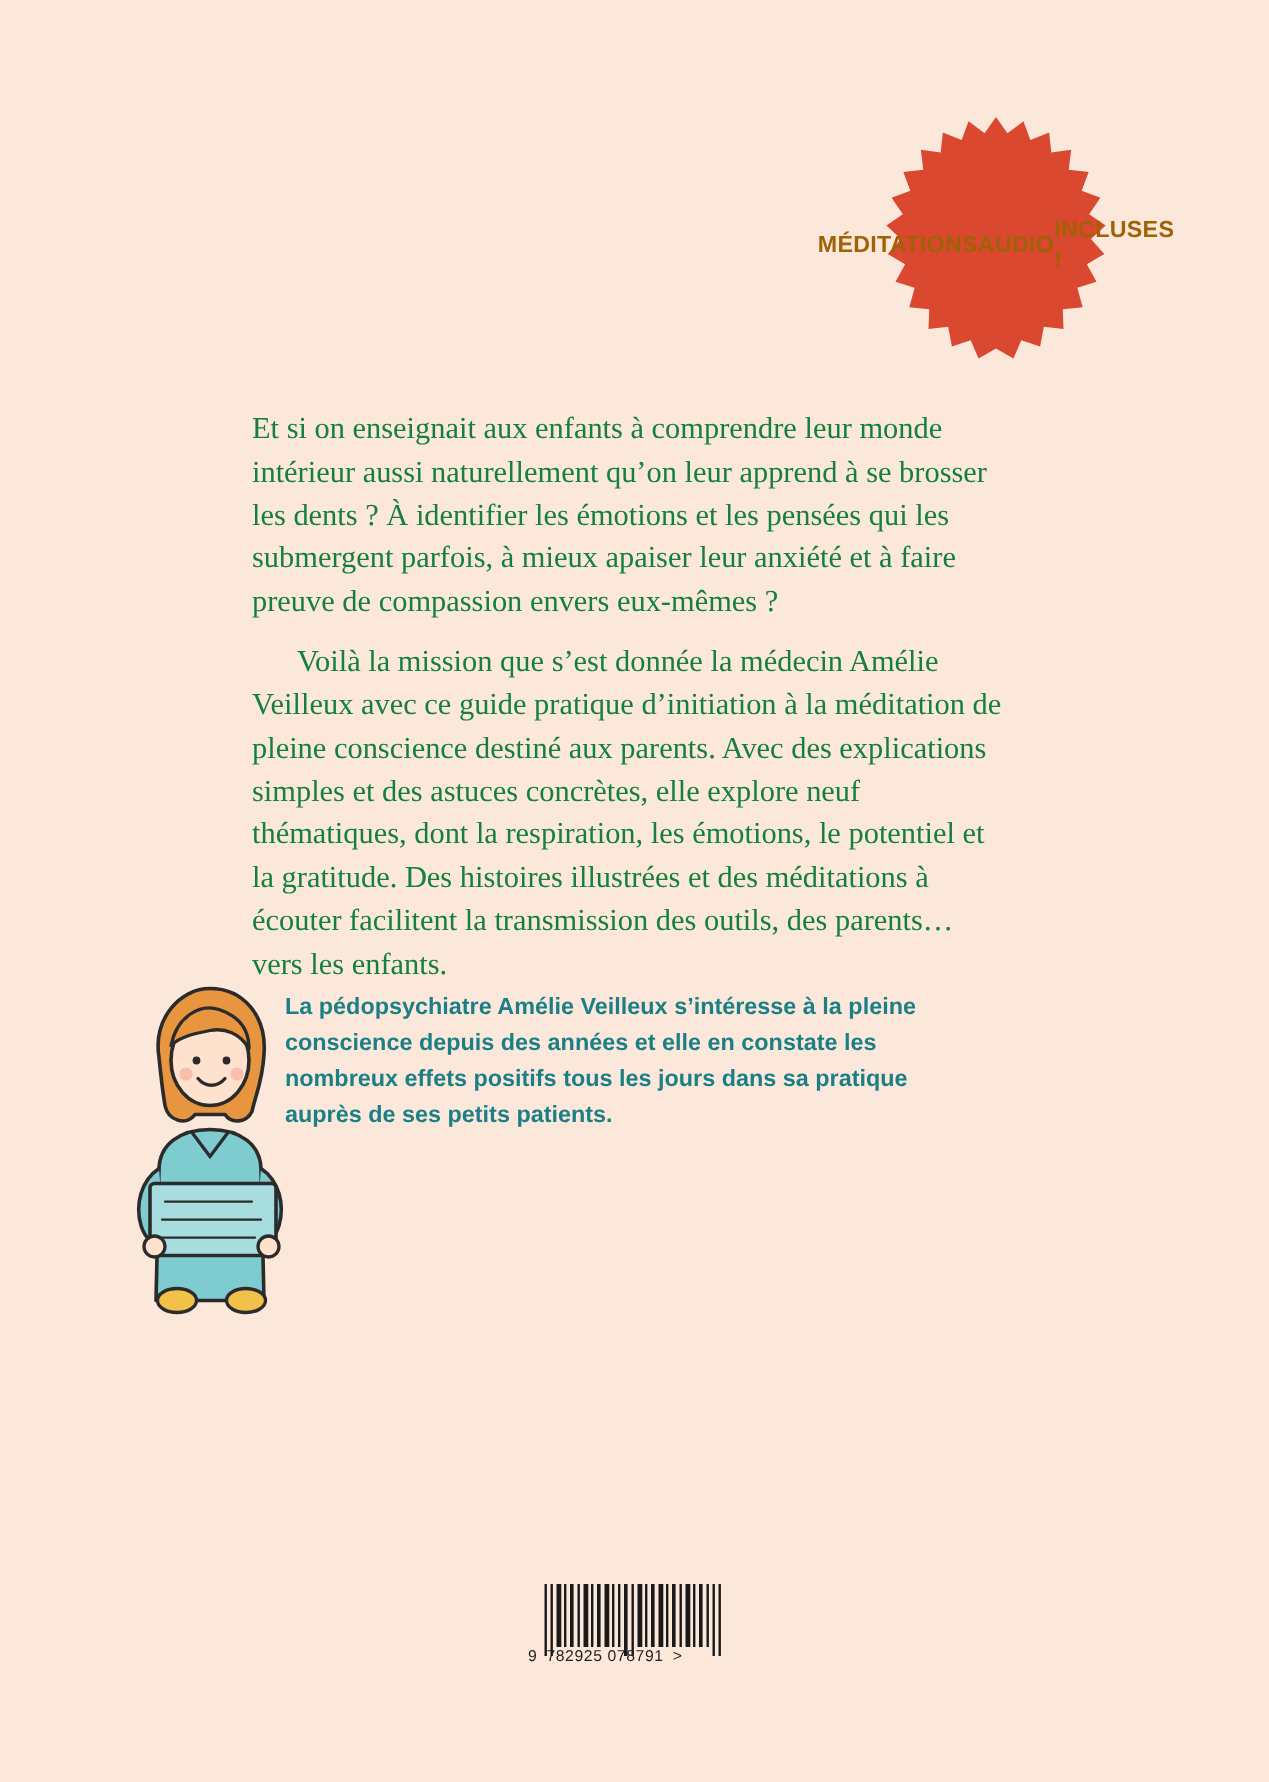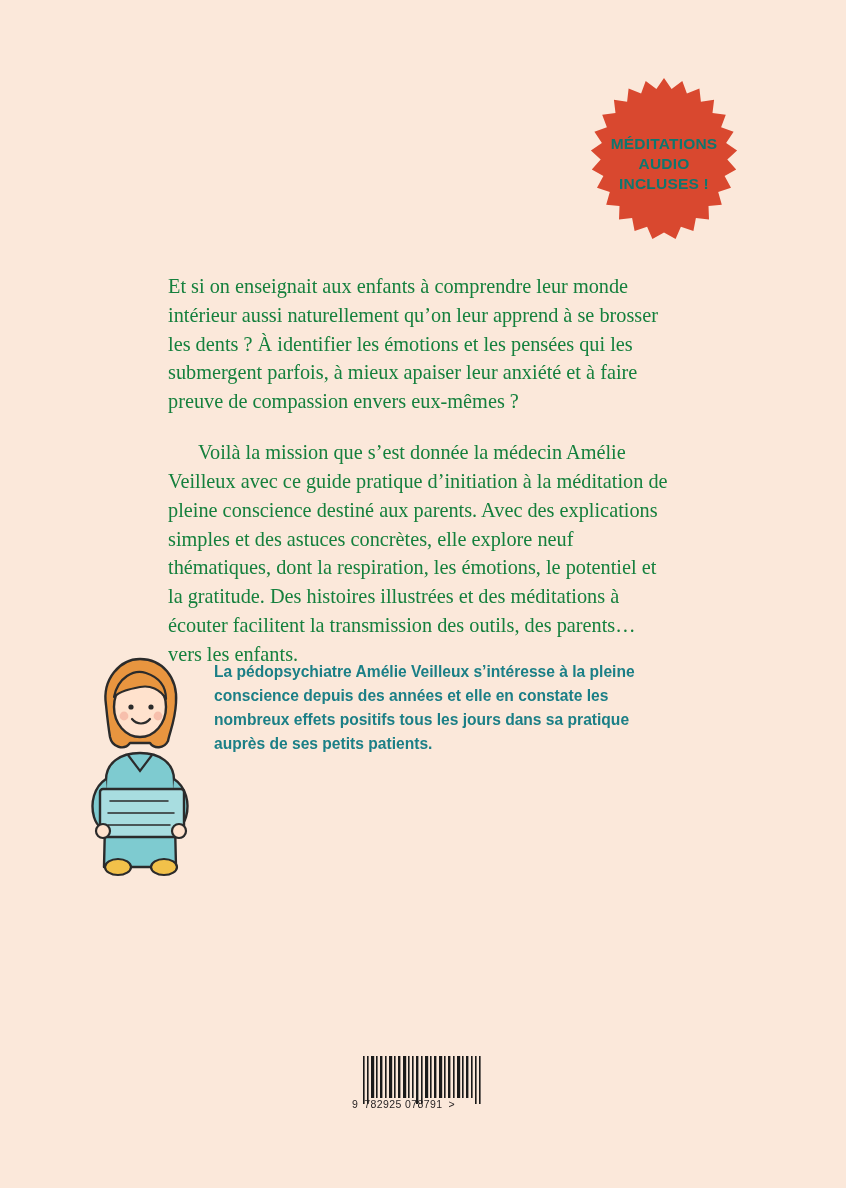--- a/index.html
+++ b/index.html
@@ -29,24 +29,23 @@
     width: 192px;
     height: 172px;
   }
   .badge-text {
     position: absolute;
     left: 0;
     top: 0;
     width: 192px;
     height: 172px;
     display: flex;
-    flex-direction: column;
     align-items: center;
     justify-content: center;
-    color: #0f766e;
+    color: #a16207;
     font-family: "Liberation Sans", sans-serif;
     font-weight: bold;
     font-size: 15.5px;
     line-height: 1.28;
     letter-spacing: 0.2px;
     text-align: left;
   }
 
   
   .blurb {
@@ -56,28 +55,28 @@
     width: 500px;
     color: #15803d;
     font-size: 20.3px;
     line-height: 1.42;
     text-align: left;
   }
   .blurb p {
     margin: 0;
   }
   .blurb p + p {
-    margin-top: 22px;
+    margin-top: 11px;
     text-indent: 30px;
   }
 
   
   .author-note {
     position: absolute;
-    left: 214px;
+    left: 190px;
     top: 660px;
     width: 465px;
     color: #1b7f86;
     font-family: "Liberation Sans", sans-serif;
     font-weight: bold;
     font-size: 15.6px;
     line-height: 1.55;
   }
 
   

